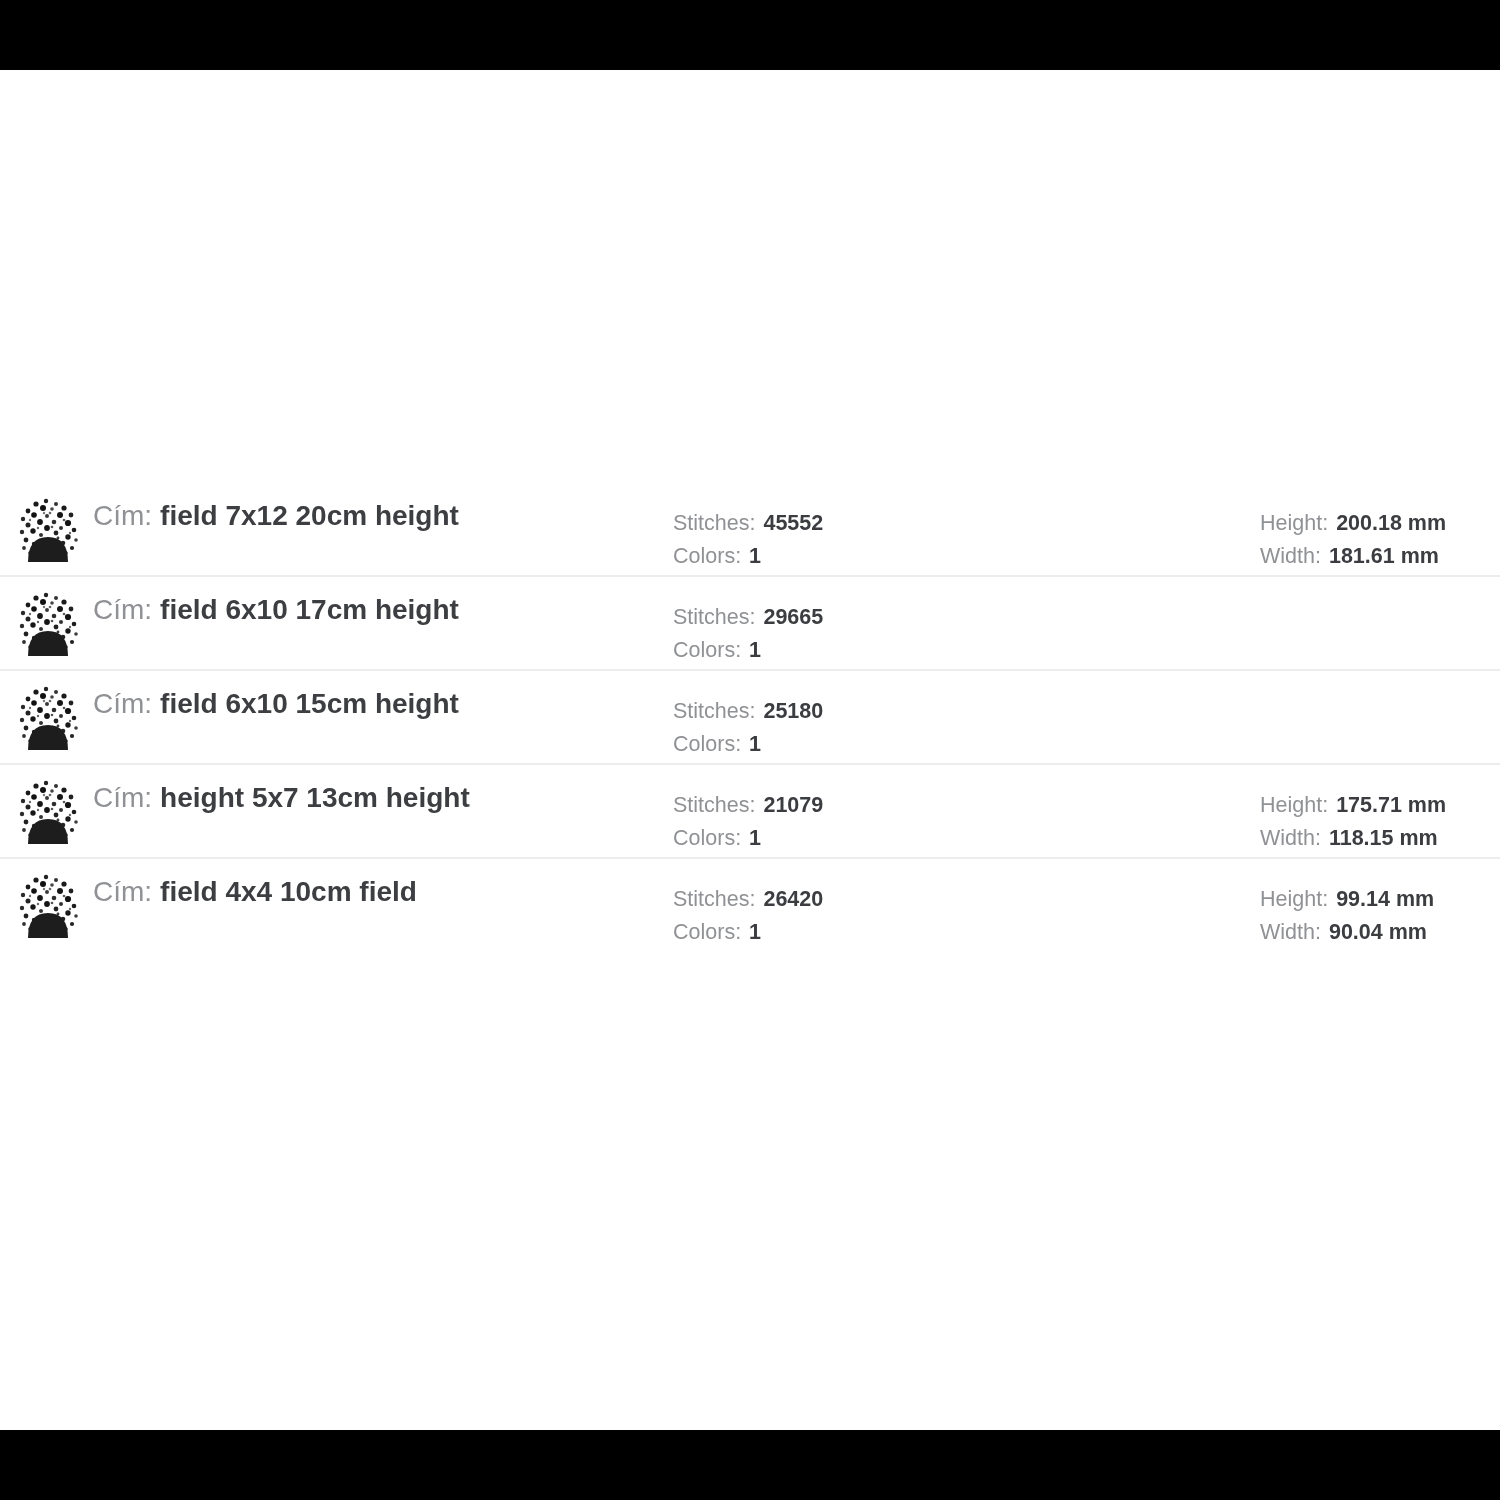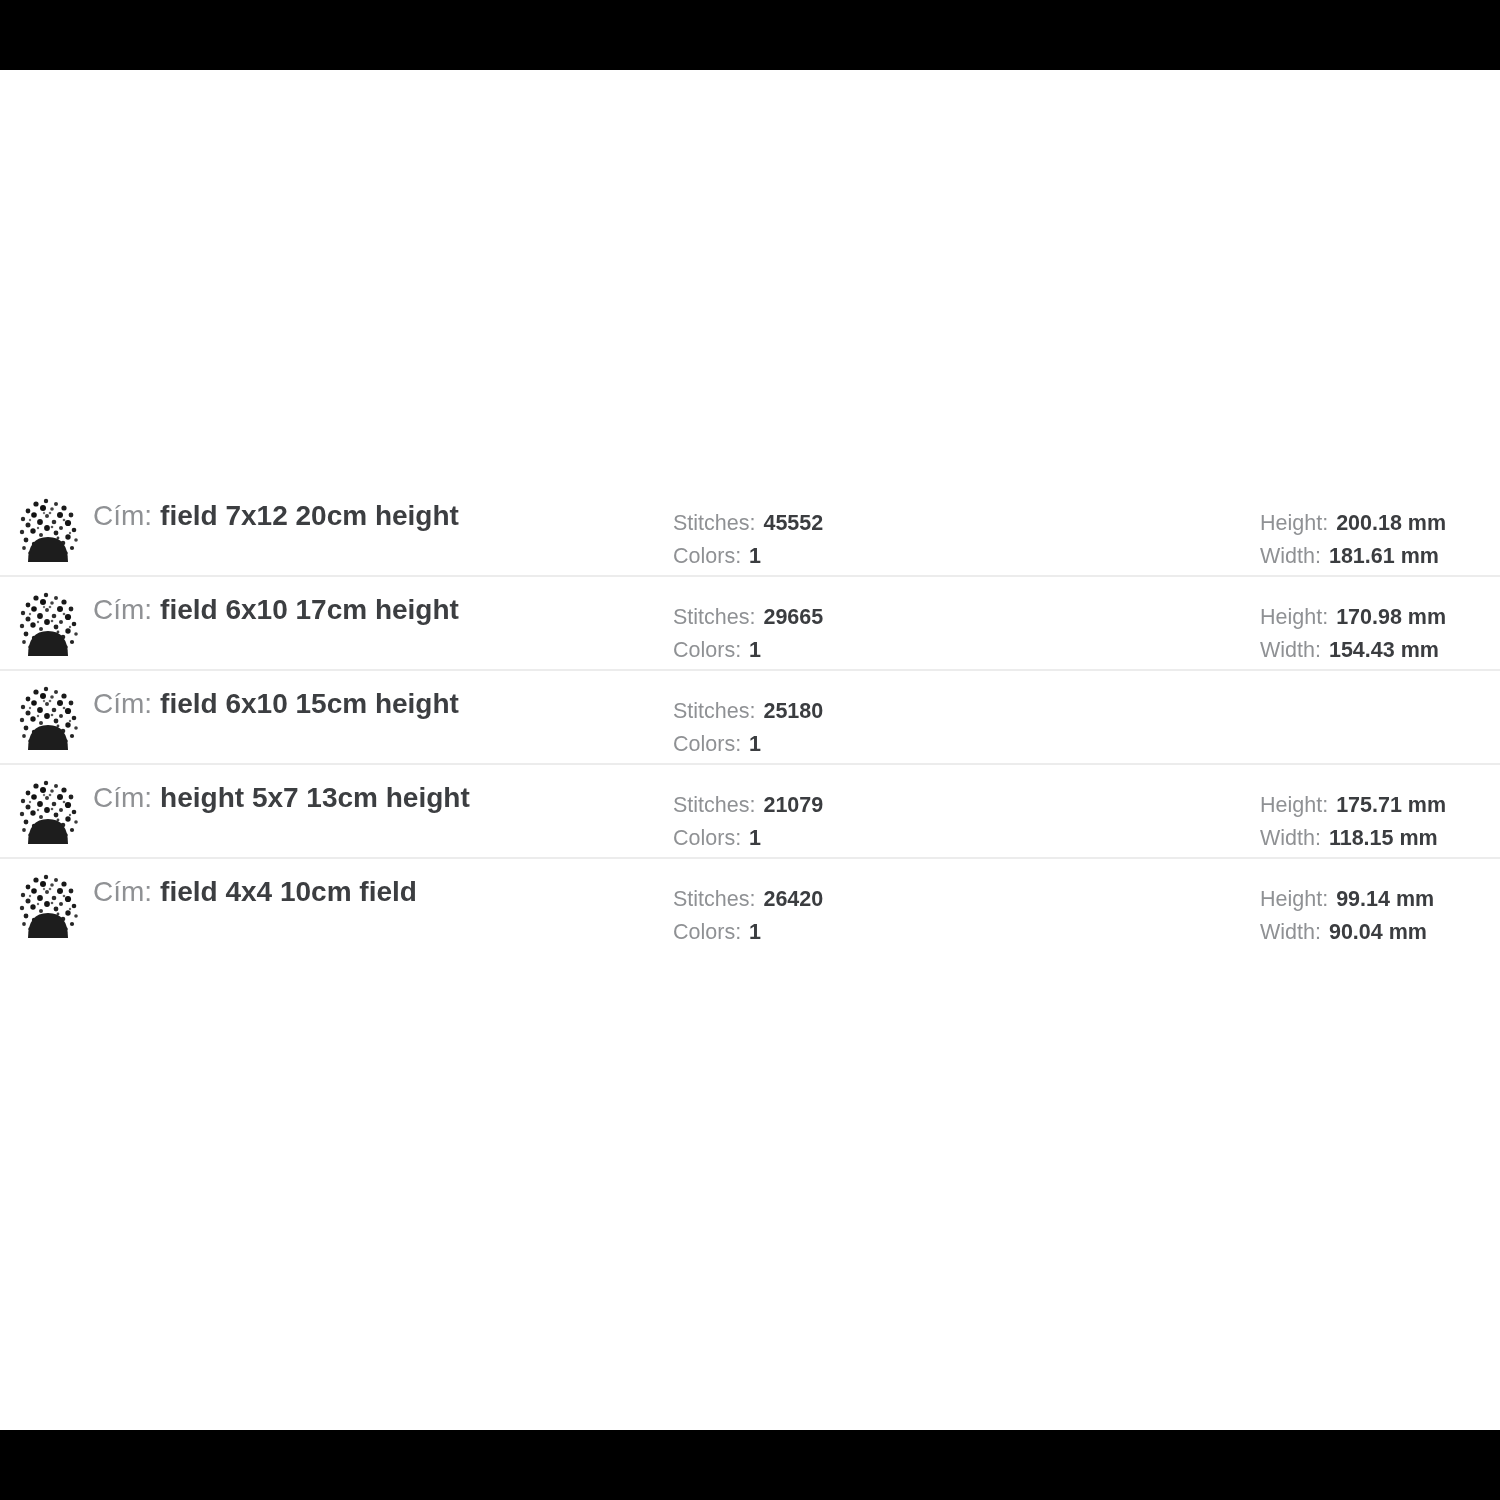--- a/index.html
+++ b/index.html
@@ -207,28 +207,20 @@
 
     <div class="info-cell stitches-col">
       <div>
         <span class="lbl">Stitches:</span><span class="val">29665</span>
       </div>
       <div>
         <span class="lbl">Colors:</span><span class="val">1</span>
       </div>
     </div>
 
-    <div class="info-cell dims-col">
-      <div>
-        <span class="lbl">Height:</span><span class="val">170.98 mm</span>
-      </div>
-      <div>
-        <span class="lbl">Width:</span><span class="val">154.43 mm</span>
-      </div>
-    </div>
   </div>
 
   <div class="design-row">
     <svg class="thumb" viewBox="0 0 64 68" width="64" height="68" xmlns="http://www.w3.org/2000/svg">
       <circle cx="30" cy="5" r="2.2" fill="#222"></circle>
           <circle cx="20" cy="8" r="2.6" fill="#1a1a1a"></circle>
       <circle cx="40" cy="8" r="2" fill="#333"></circle>
           <circle cx="12" cy="15" r="2.4" fill="#1a1a1a"></circle>
       <circle cx="27" cy="12" r="3" fill="#111"></circle>
           <circle cx="36" cy="13" r="1.8" fill="#444"></circle>

